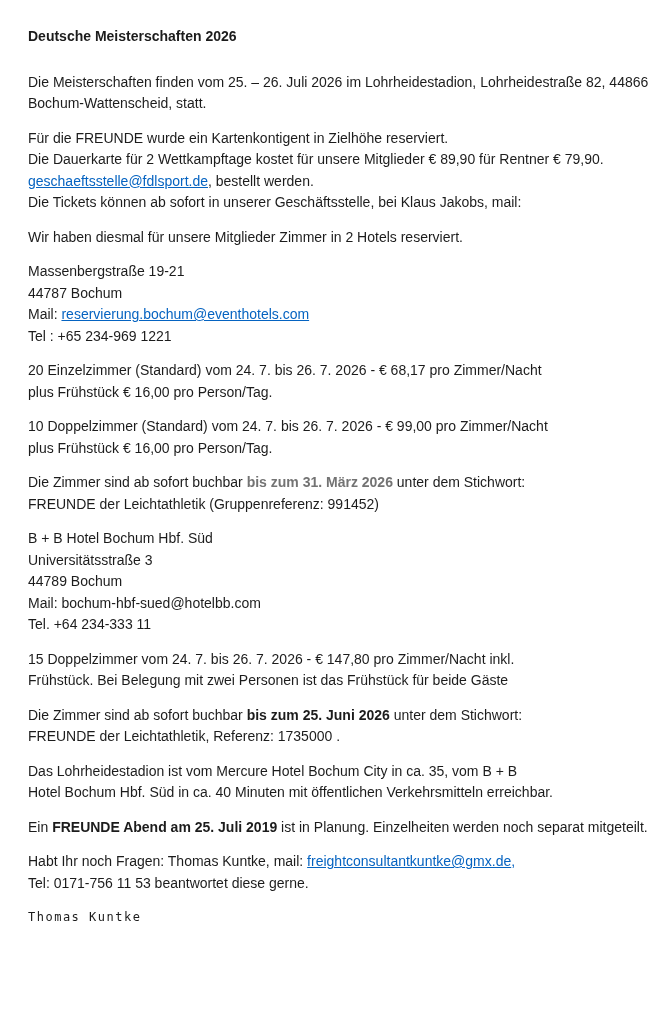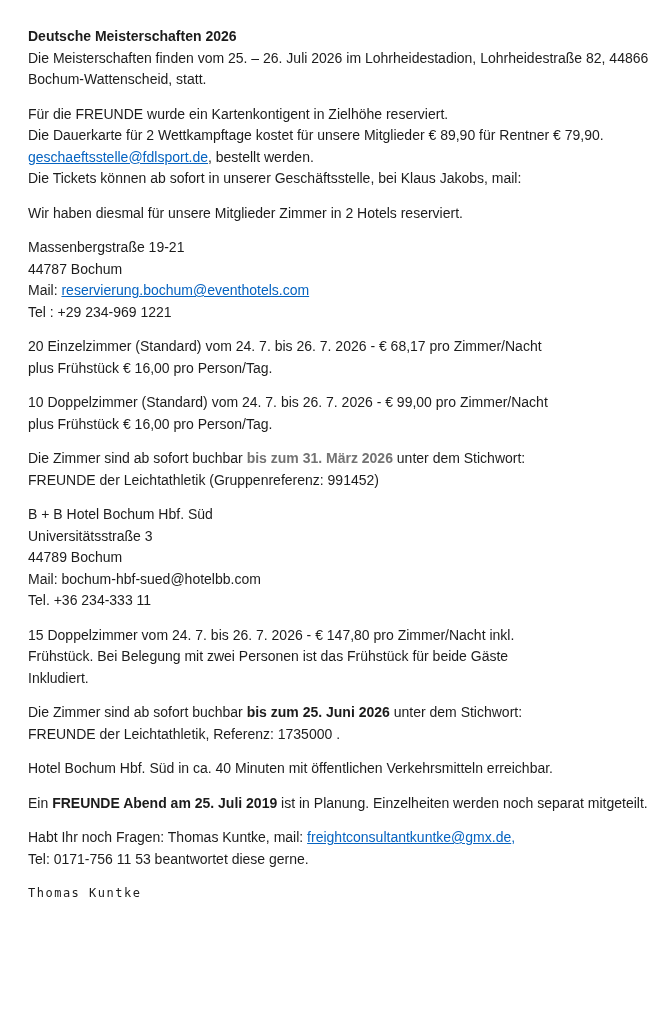--- a/index.html
+++ b/index.html
@@ -16,21 +16,21 @@
     line-height: 21.5px;
     color: #1c1c1c;
   }
   .page {
     padding: 26px 6px 0 28px;
   }
   .para {
     margin: 0 0 13px 0;
   }
   .para.title-para {
-    margin-bottom: 0;
+    margin-bottom: 24px;
   }
   .line {
     display: block;
     white-space: pre;
   }
   .bold {
     font-weight: bold;
   }
   .red {
     color: #737373;
@@ -74,21 +74,21 @@
   </p>
 
   <p class="para">
     <span class="line">Wir haben diesmal für unsere Mitglieder Zimmer in 2 Hotels reserviert.</span>
   </p>
 
   <p class="para">
     <span class="line">Massenbergstraße 19-21</span>
     <span class="line">44787 Bochum</span>
     <span class="line"><span>Mail: </span><a href="#" class="link">reservierung.bochum@eventhotels.com</a></span>
-    <span class="line">Tel : +29 234-969 1221</span>
+    <span class="line">Tel : +65 234-969 1221</span>
   </p>
 
   <p class="para">
     <span class="line">20 Einzelzimmer (Standard) vom 24. 7. bis 26. 7. 2026 - € 68,17 pro Zimmer/Nacht</span>
     <span class="line">plus Frühstück € 16,00 pro Person/Tag.</span>
   </p>
 
   <p class="para">
     <span class="line">10 Doppelzimmer (Standard) vom 24. 7. bis 26. 7. 2026 - € 99,00 pro Zimmer/Nacht</span>
     <span class="line">plus Frühstück € 16,00 pro Person/Tag.</span>
@@ -97,36 +97,36 @@
   <p class="para">
     <span class="line"><span>Die Zimmer sind ab sofort buchbar </span><span class="red">bis zum 31. März 2026</span><span> unter dem Stichwort:</span></span>
     <span class="line">FREUNDE der Leichtathletik (Gruppenreferenz: 991452)</span>
   </p>
 
   <p class="para">
     <span class="line">B + B Hotel Bochum Hbf. Süd</span>
     <span class="line">Universitätsstraße 3</span>
     <span class="line">44789 Bochum</span>
     <span class="line">Mail: bochum-hbf-sued@hotelbb.com</span>
-    <span class="line">Tel. +36 234-333 11</span>
+    <span class="line">Tel. +64 234-333 11</span>
   </p>
 
 
   <p class="para">
     <span class="line">15 Doppelzimmer vom 24. 7. bis 26. 7. 2026 - € 147,80 pro Zimmer/Nacht inkl.</span>
     <span class="line">Frühstück. Bei Belegung mit zwei Personen ist das Frühstück für beide Gäste</span>
-    <span class="line">Inkludiert.</span>
   </p>
 
   <p class="para">
     <span class="line"><span>Die Zimmer sind ab sofort buchbar </span><span class="bold">bis zum 25. Juni 2026</span><span> unter dem Stichwort:</span></span>
     <span class="line">FREUNDE der Leichtathletik, Referenz: 1735000 .</span>
   </p>
 
   <p class="para">
+    <span class="line">Das Lohrheidestadion ist vom Mercure Hotel Bochum City in ca. 35, vom B + B</span>
     <span class="line">Hotel Bochum Hbf. Süd in ca. 40 Minuten mit öffentlichen Verkehrsmitteln erreichbar.</span>
   </p>
 
   <p class="para">
     <span class="line"><span>Ein </span><span class="bold">FREUNDE Abend am 25. Juli 2019</span><span> ist in Planung. Einzelheiten werden noch separat mitgeteilt.</span></span>
   </p>
 
   <p class="para">
     <span class="line"><span>Habt Ihr noch Fragen: Thomas Kuntke, mail: </span><a href="#" class="link">freightconsultantkuntke@gmx.de</a><span class="link-color">,</span></span>
     <span class="line">Tel: 0171-756 11 53 beantwortet diese gerne.</span>

